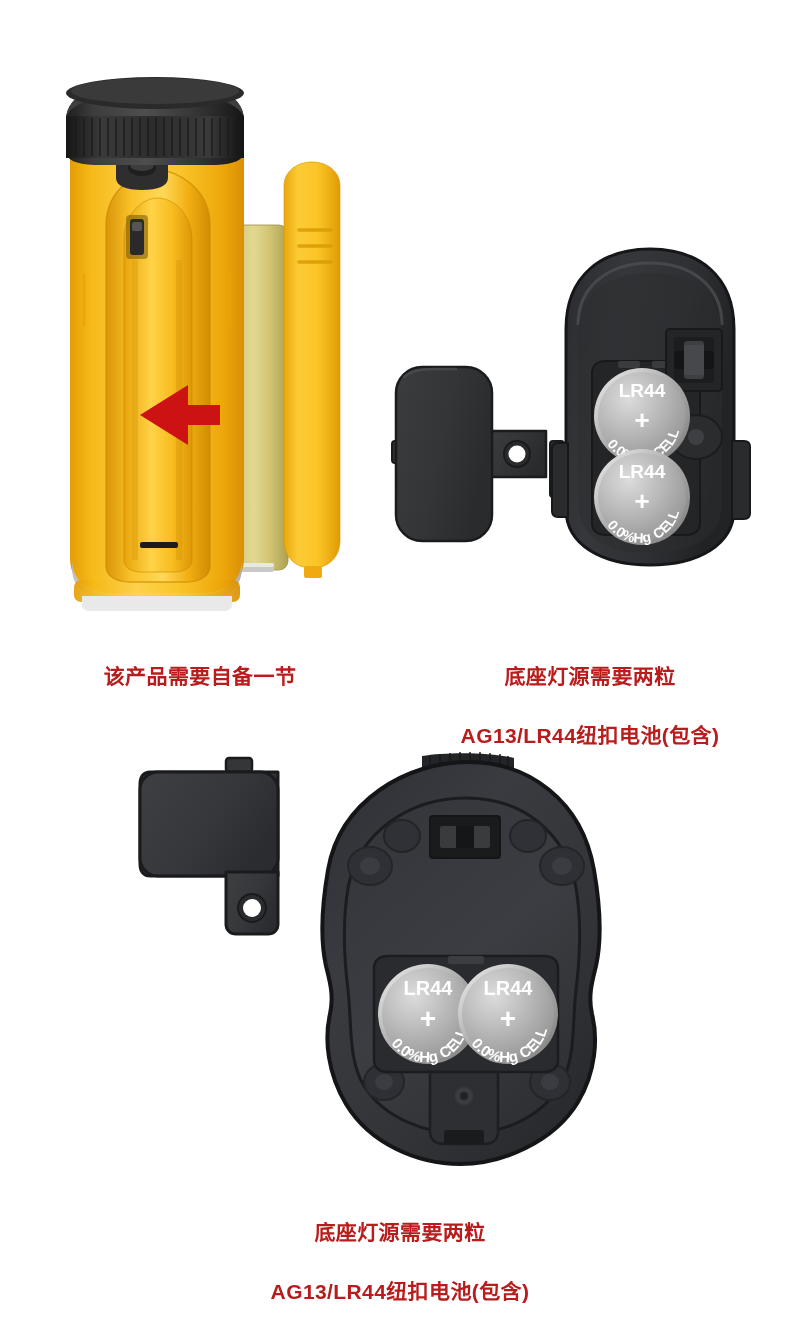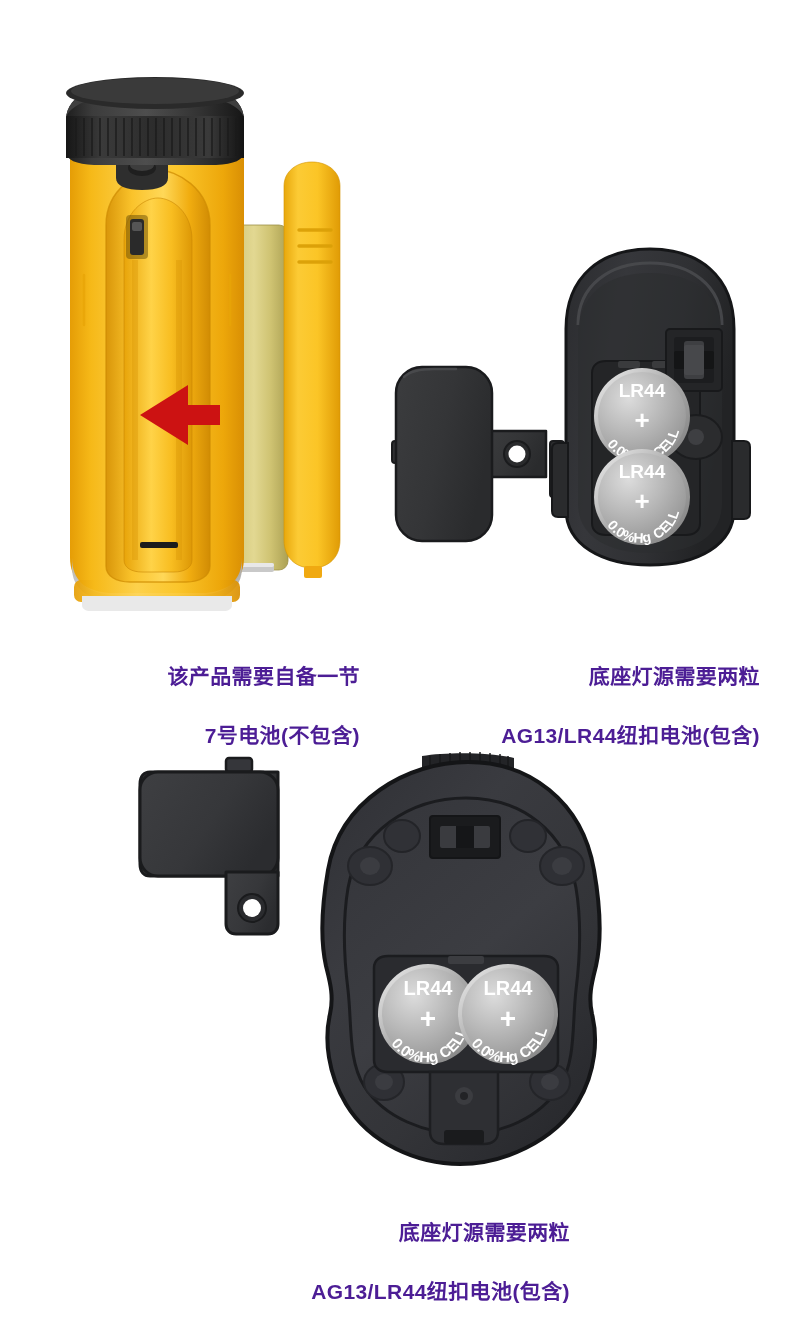--- a/index.html
+++ b/index.html
@@ -24,22 +24,22 @@
 
   
   .fig {
     position: absolute;
   }
   .fig svg { display: block; }
 
   
   .caption {
     position: absolute;
-    text-align: right;
-    color: #4c1d95;
+    text-align: center;
+    color: #b91c1c;
     font-weight: bold;
     font-size: 21px;
     line-height: 1.42;
     letter-spacing: 0.4px;
     white-space: pre-line;
     font-family: "Liberation Sans", "DejaVu Sans", sans-serif;
   }
   .caption .line { display: block; }
 
   #caption-aa        { left: 40px;  top: 632px;  width: 320px; }
@@ -216,21 +216,20 @@
       </g>
 
       <g>
         <path d="M140 345 L140 325 L92 355 L140 385 L140 365 L172 365 L172 345 Z" fill="#cc1212"></path>
       </g>
     </svg>
   </div>
 
   <div class="caption" id="caption-aa">
     <span class="line">该产品需要自备一节</span>
-    <span class="line">7号电池(不包含)</span>
   </div>
 
   <div class="fig" id="fig-base-top" style="left:386px; top:245px;">
     <svg width="380" height="350" viewBox="0 0 380 350" xmlns="http://www.w3.org/2000/svg">
       <defs>
         <linearGradient id="shellTop" x1="0" y1="0" x2="1" y2="0.3">
           <stop offset="0%" stop-color="#2b2c2f"></stop>
           <stop offset="35%" stop-color="#36373b"></stop>
           <stop offset="70%" stop-color="#2f3033"></stop>
           <stop offset="100%" stop-color="#222325"></stop>

